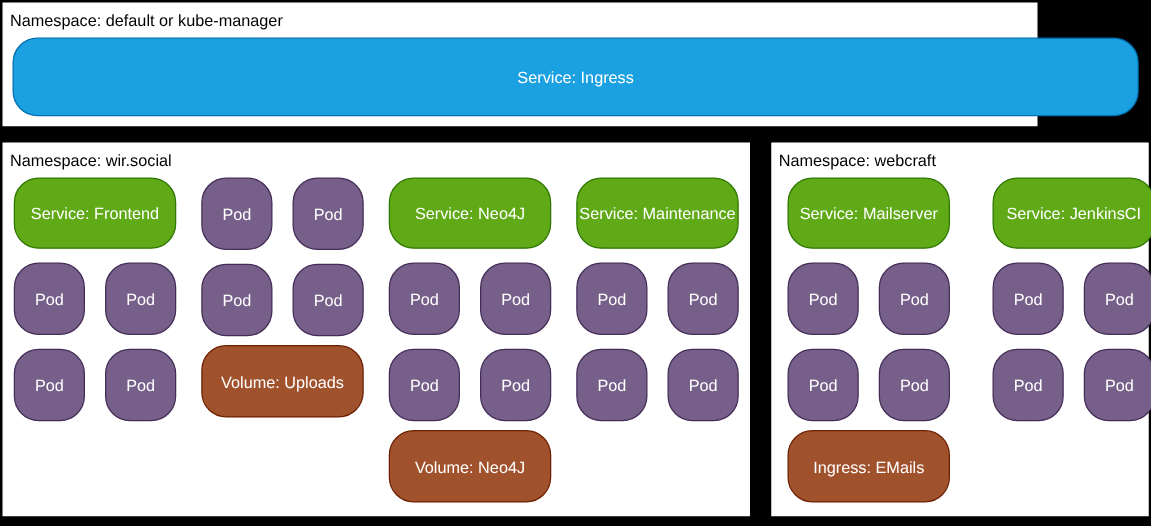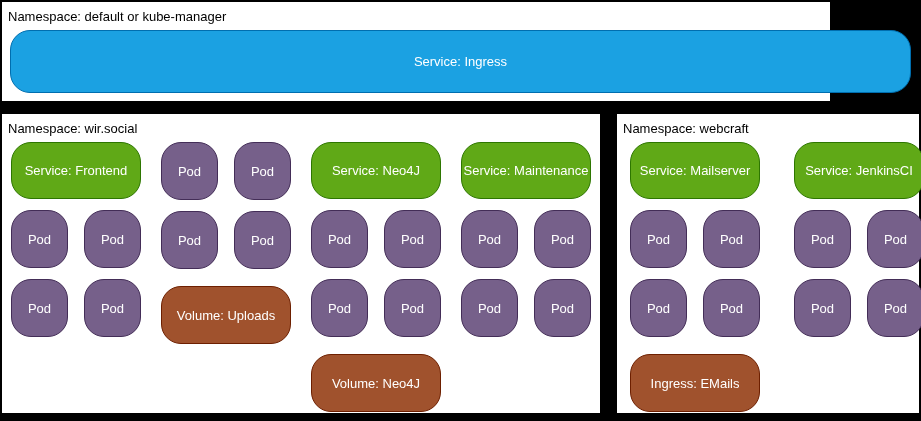--- a/index.html
+++ b/index.html
@@ -72,21 +72,21 @@
     grid-template-columns: 57px 57px;
     justify-content: space-between;
     row-gap: 11px;
   }
   .pod {
     height: 58px;
     background: var(--pod-fill, #76608A);
     border: 1px solid var(--pod-stroke, #432D57);
   }
   .volume {
-    margin-top: 17px;
+    margin-top: 7px;
     height: 58px;
     background: var(--volume-fill, #A0522D);
     border: 1px solid var(--volume-stroke, #6D1F00);
   }
 </style>
 </head>
 <body>
 
 <div class="panel" id="top-panel">
   <div class="ns-label">Namespace: default or kube-manager</div>

